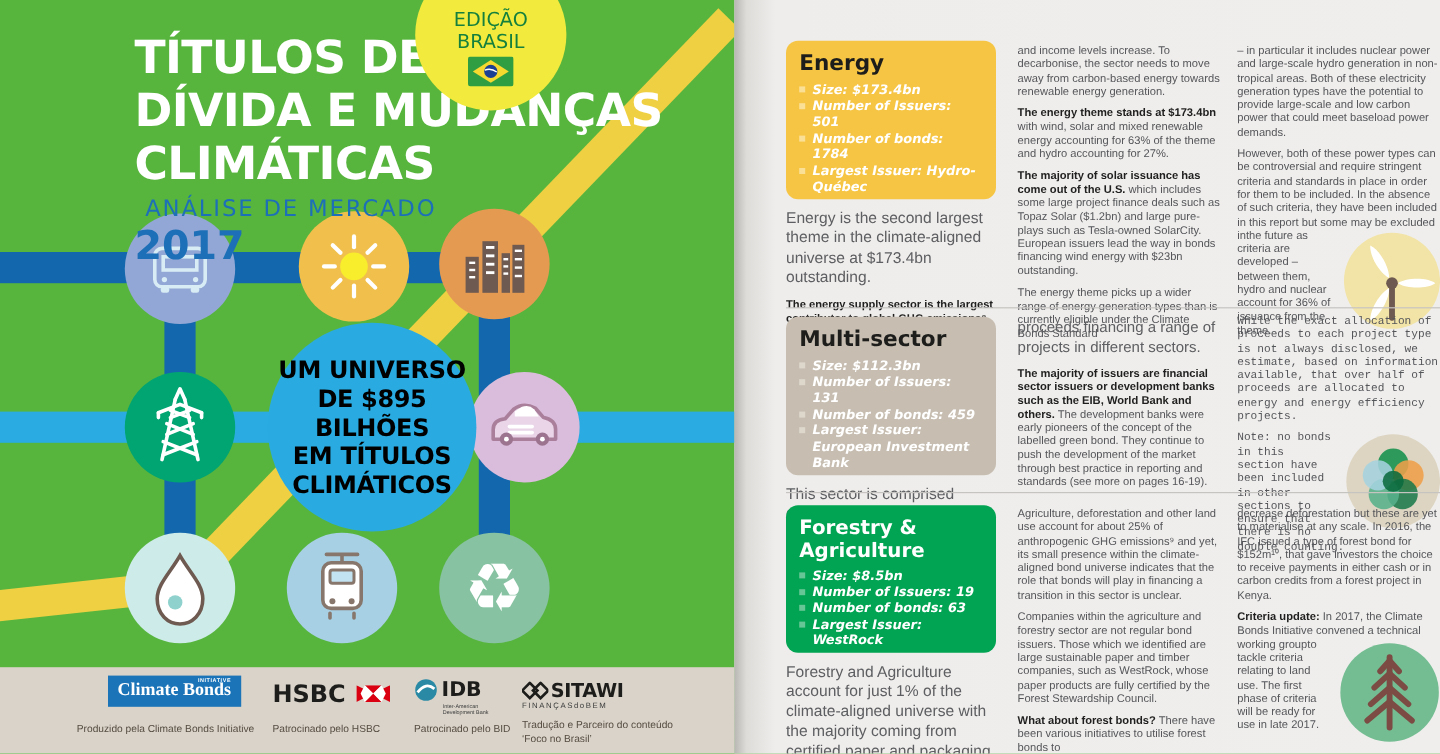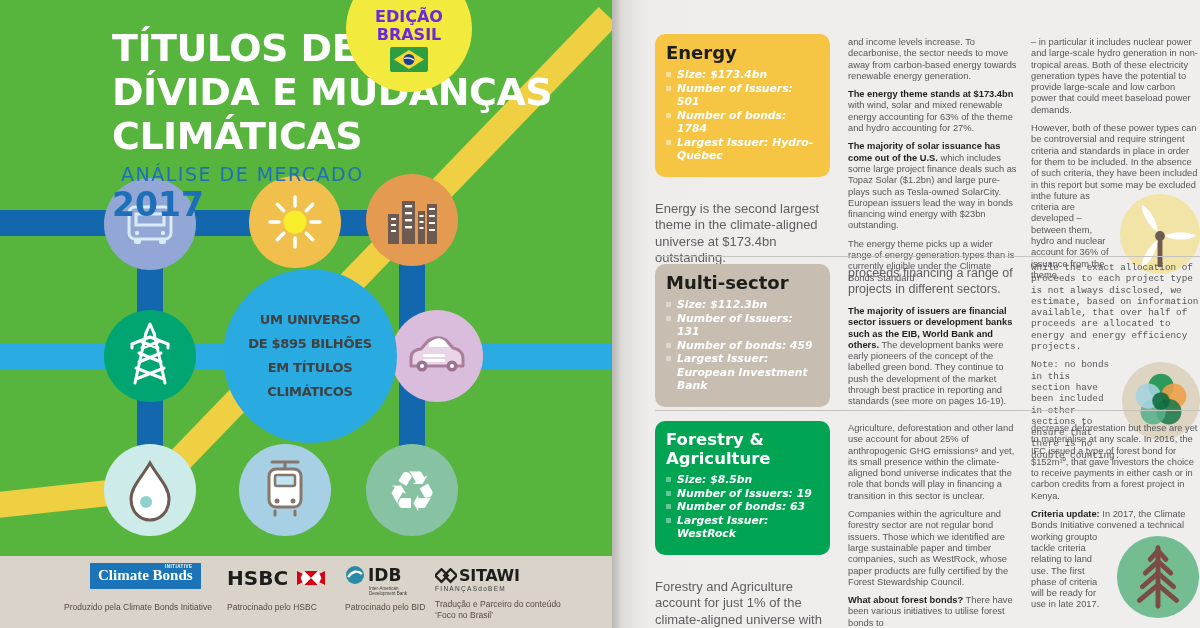--- a/index.html
+++ b/index.html
@@ -11,25 +11,25 @@
   #left-page{left:0;top:0;width:612px;height:628px;background:#57b53e;overflow:hidden;}
   #map-svg{left:0;top:0;}
   #cover-title{left:112px;top:26px;z-index:2;color:#fff;
     font-family:"DejaVu Sans",sans-serif;font-weight:bold;font-size:38px;line-height:44px;letter-spacing:-.5px;}
   #cover-subtitle{left:121px;top:163px;z-index:2;color:#1d70b7;font-size:19px;letter-spacing:1.5px;
     font-family:"DejaVu Sans",sans-serif;}
   #cover-year{left:112px;top:185px;z-index:2;color:#1d70b7;font-size:33px;font-weight:bold;
     font-family:"DejaVu Sans",sans-serif;}
   #edition-badge{left:346px;top:-34px;width:126px;height:126px;border-radius:50%;background:#f2ea3d;z-index:3;
     text-align:center;box-sizing:border-box;padding-top:42px;}
-  #edition-badge .bline{color:#6d28d9;font-family:"DejaVu Sans",sans-serif;font-weight:bold;font-size:16px;line-height:18px;}
+  #edition-badge .bline{color:#15803d;font-family:"DejaVu Sans",sans-serif;font-weight:normal;font-size:16px;line-height:18px;}
   #edition-badge svg{margin-top:3px;}
   #universe-circle{left:223px;top:269px;width:174px;height:174px;border-radius:50%;background:#29abe2;z-index:2;
-    display:flex;flex-direction:column;justify-content:center;text-align:center;color:#404040;
-    font-family:"DejaVu Sans",sans-serif;font-weight:bold;font-size:13px;line-height:24px;letter-spacing:-.3px;}
+    display:flex;flex-direction:column;justify-content:center;text-align:center;color:#000000;
+    font-family:"DejaVu Sans",sans-serif;font-weight:bold;font-size:20px;line-height:24px;letter-spacing:-.3px;}
 
   
   #footer-band{left:0;top:556px;width:612px;height:72px;background:#d9d3c9;z-index:4;}
   .logo-block{position:absolute;top:7px;}
   .caption{position:absolute;top:46px;font-size:8.5px;line-height:10.5px;color:#564c41;}
   #cb-box{background:#1b74b8;color:#fff;padding:4px 8px 5px 8px;font-family:"Liberation Serif",serif;
     font-weight:bold;font-size:15px;position:relative;}
   #cb-box .sup{position:absolute;top:1px;right:8px;font-size:4.5px;letter-spacing:.5px;font-family:"Liberation Sans",sans-serif;}
   .hsbc-word{font-family:"DejaVu Sans",sans-serif;font-weight:bold;font-size:20px;color:#1d1d1b;vertical-align:middle;}
   .idb-word{font-family:"DejaVu Sans",sans-serif;font-weight:bold;font-size:17px;color:#1d1d1b;vertical-align:middle;}
@@ -39,21 +39,21 @@
 
   
   #right-page{left:612px;top:0;width:588px;height:628px;
     background:linear-gradient(90deg,#b9b7b4 0px,#dedcd9 10px,#efedeb 34px,#efeeec 100%);}
   .col{position:absolute;}
   .c1{left:43px;width:175px;}
   .c2{left:236px;width:170px;}
   .c3{left:419px;width:170px;}
   .divider{position:absolute;left:43px;width:546px;height:1px;background:#c6c4c1;}
 
-  .rbox{border-radius:10px;box-sizing:border-box;padding:9px 11px 14px 11px;margin-bottom:24px;}
+  .rbox{border-radius:10px;box-sizing:border-box;padding:9px 11px 3px 11px;margin-bottom:8px;}
   .rbox .btitle{font-family:"DejaVu Sans",sans-serif;font-weight:bold;font-size:18px;line-height:20px;color:#1d1d1b;margin-bottom:5px;}
   .rbox.energy{background:#f6c544;}
   .rbox.multi{background:#c7beb1;}
   .rbox.forestry{background:#00a452;}
   .rbox.forestry .btitle{color:#fff;font-size:16.5px;line-height:19px;}
   .rbox ul{list-style:none;margin:0;padding:0;}
   .rbox li{display:flex;gap:6px;color:#fff;font-weight:bold;font-size:10.8px;line-height:13.5px;
     font-family:"DejaVu Sans",sans-serif;font-style:italic;}
   .sq{flex:0 0 5px;width:5px;height:5px;margin-top:4px;}
   .energy .sq{background:#fadf96;}

